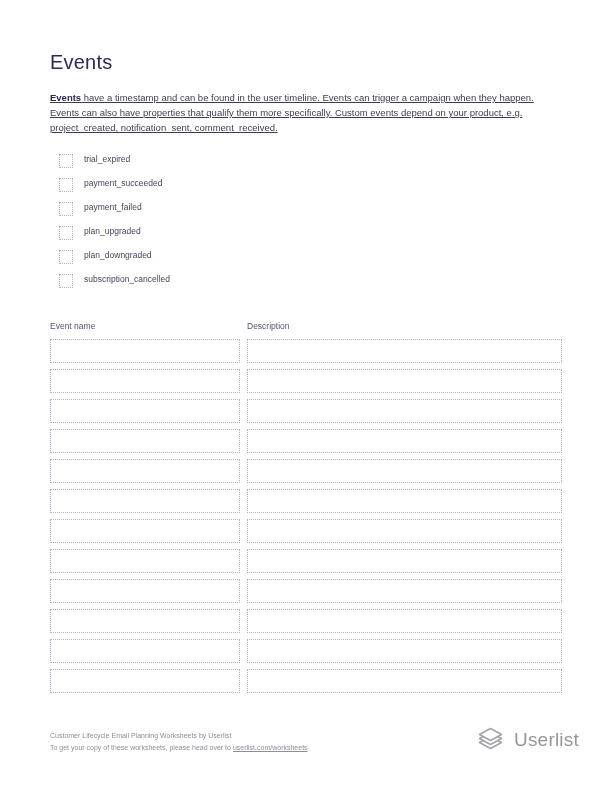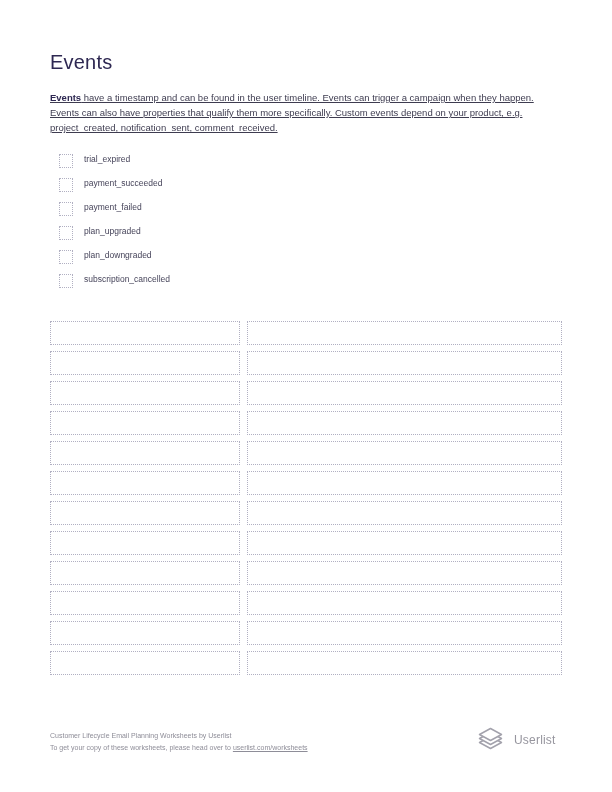--- a/index.html
+++ b/index.html
@@ -40,21 +40,21 @@
     position:absolute; left:50px; top:730px;
     font-size:7px; line-height:11.6px; color:#8e8d98;
   }
   .footer-link { color:#8e8d98; text-decoration:underline; cursor:pointer; }
   .brand {
     position:absolute; left:476px; top:725px;
     display:flex; align-items:center;
   }
   .brand svg { display:block; }
   .brand-name {
-    margin-left:9px; font-size:12px; color:#96959e; letter-spacing:0.2px;text-align:right;
+    margin-left:9px; font-size:19px; color:#96959e; letter-spacing:0.2px;text-align:right;
   }
 </style>
 </head>
 <body>
 
 <div class="page">
 
   <h1 class="title">Events</h1>
 
   <p class="intro"><b>Events</b><span> have a timestamp and can be found in the user timeline. Events can trigger a campaign when they happen. Events can also have properties that qualify them more specifically. Custom events depend on your product, e.g. project_created, notification_sent, comment_received.</span></p>
@@ -80,20 +80,24 @@
         <span class="checkbox"></span>
         <span class="check-label">plan_downgraded</span>
       </div>
       <div class="check-item">
         <span class="checkbox"></span>
         <span class="check-label">subscription_cancelled</span>
       </div>
     </div>
 
   <div class="w-table">
+    <div class="t-head">
+      <div class="h-name">Event name</div>
+      <div class="h-desc">Description</div>
+    </div>
     <div class="t-body">
         <div class="t-row">
           <div class="cell name-cell"></div>
           <div class="cell desc-cell"></div>
         </div>
         <div class="t-row">
           <div class="cell name-cell"></div>
           <div class="cell desc-cell"></div>
         </div>
         <div class="t-row">

